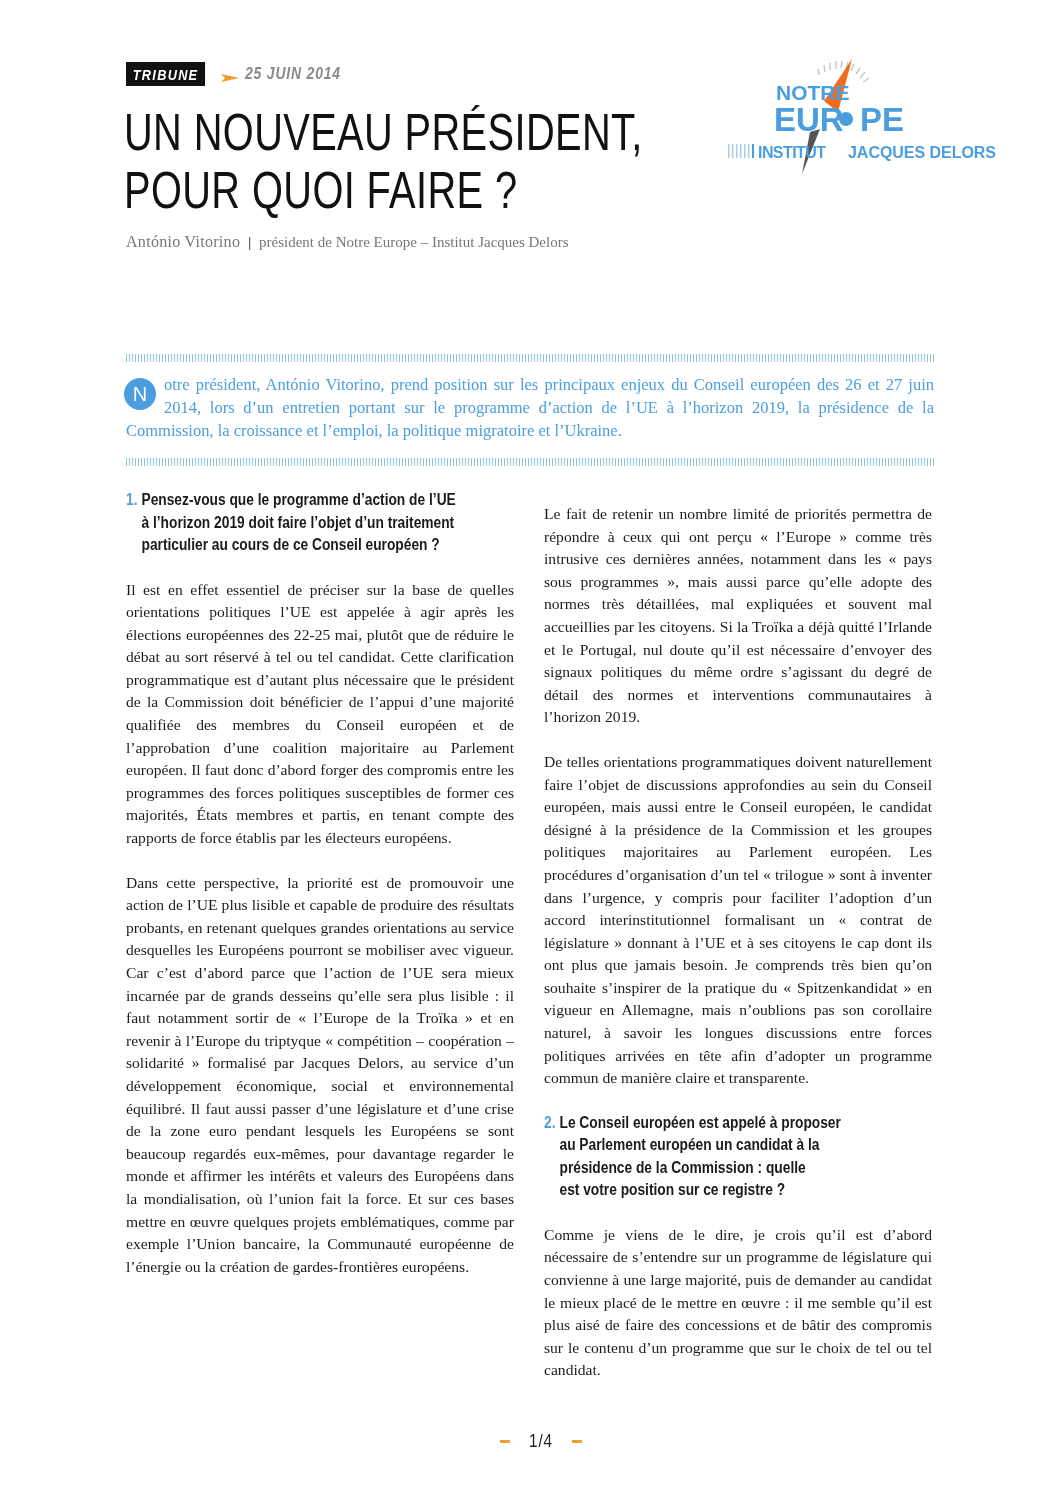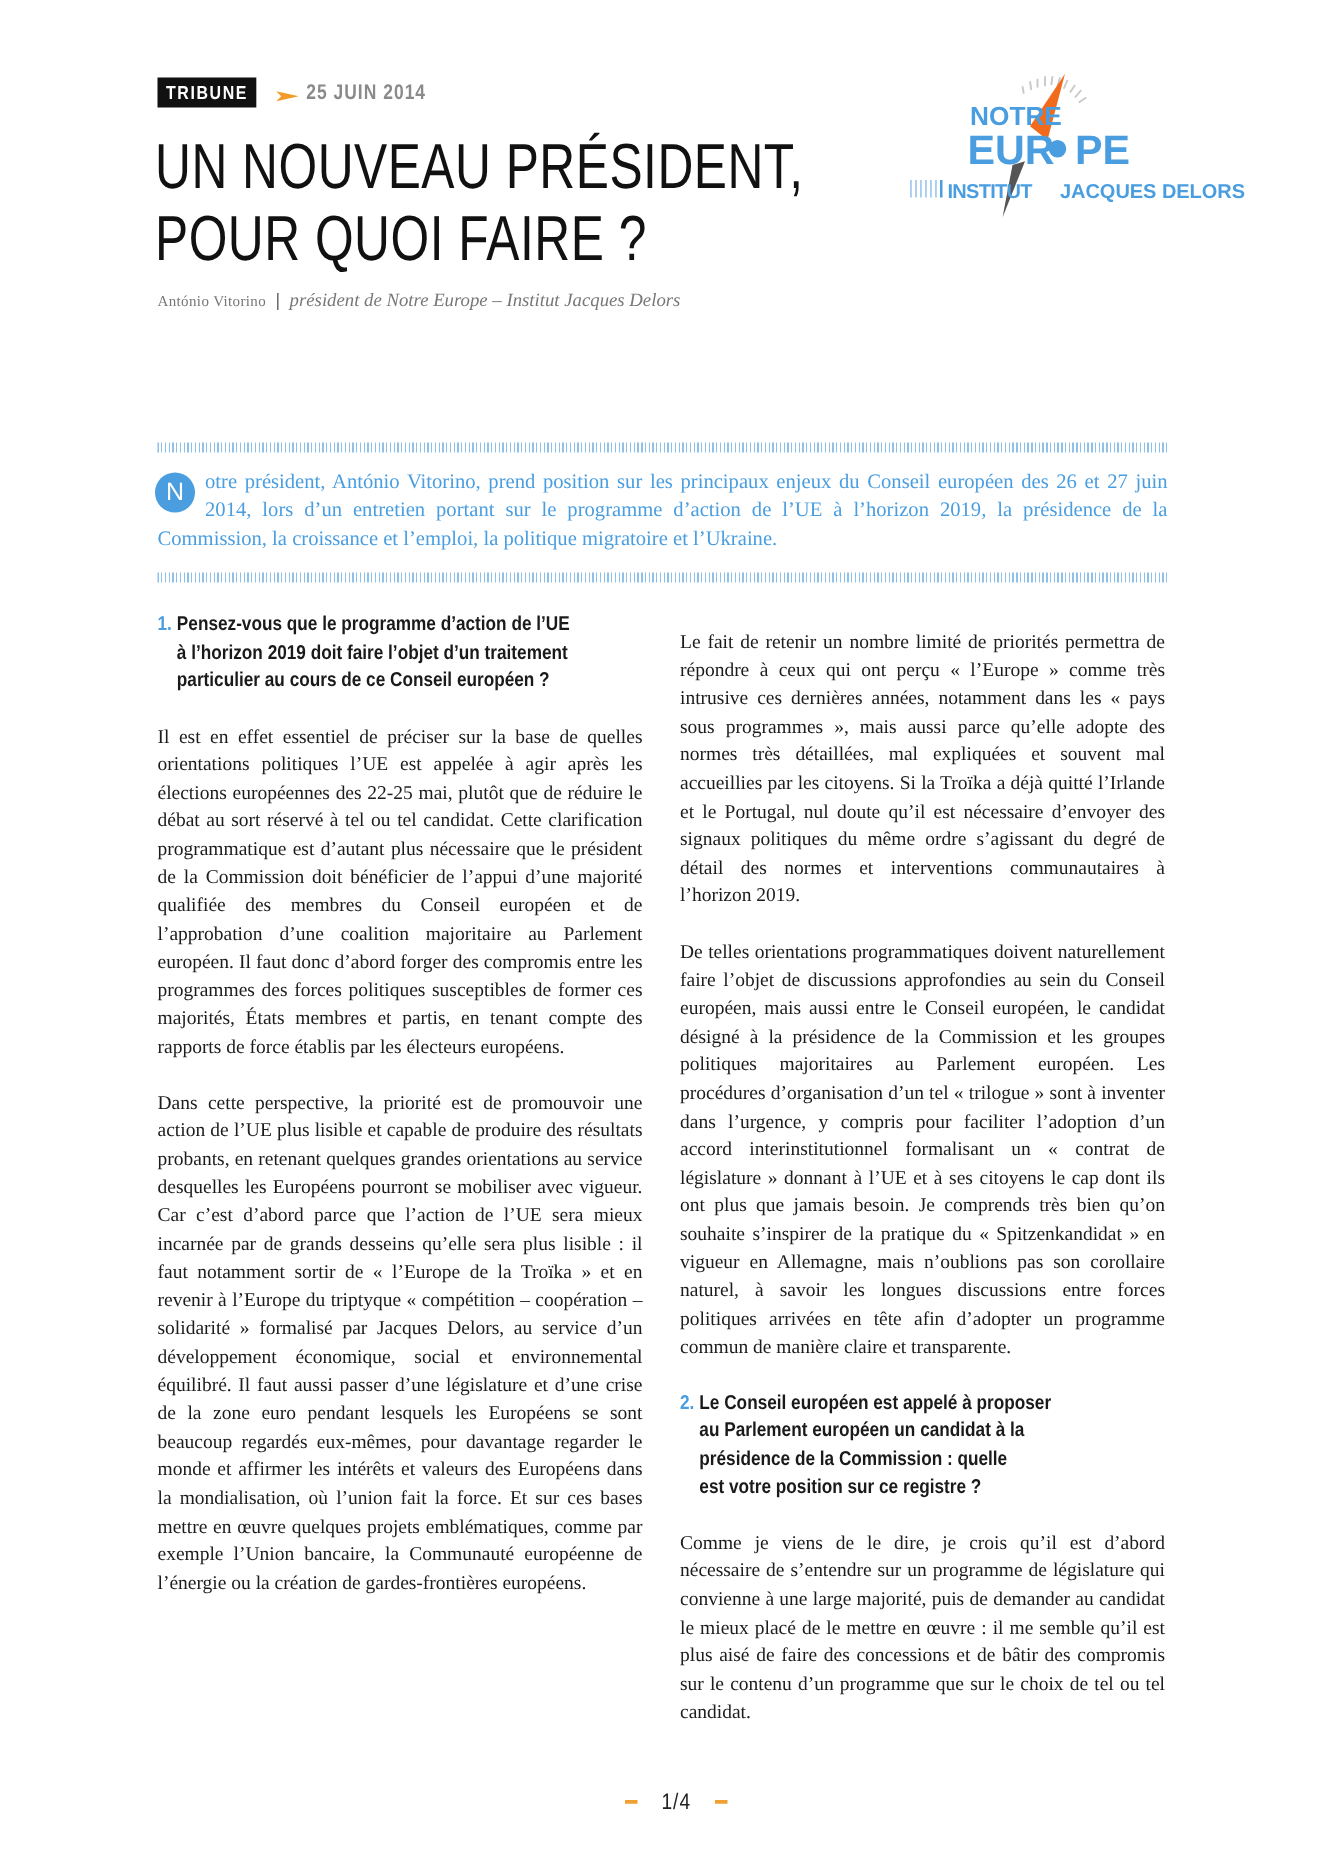--- a/index.html
+++ b/index.html
@@ -1,28 +1,28 @@
 <!DOCTYPE html>
 <html><head>
 <meta charset="utf-8">
 <style>
   html, body { margin: 0; padding: 0; background: #ffffff; }
   body { width: 1058px; height: 1497px; position: relative; overflow: hidden; font-family: "Liberation Serif", serif; color: #1a1a1a; }
 
-  .topline { position: absolute; left: 126px; top: 62px; display: flex; align-items: center; }
+  .topline { position: absolute; left: 126px; top: 62px; display: flex; align-items: center; font-style: italic; }
   .tag { background: #111; color: #fff; font-family: "Liberation Sans", sans-serif; font-weight: bold; font-size: 15px; letter-spacing: 1.5px; padding: 4px 8px 3px 8px; transform: scaleX(0.85); transform-origin: left center; }
   .arrow-ico { width: 18px; height: 10px; margin-left: 2px; margin-right: 6px; position: relative; }
   .date { font-family: "Liberation Sans", sans-serif; font-weight: bold; color: #8a8a8a; font-size: 17px; letter-spacing: 1px; transform: scaleX(0.82); transform-origin: left center; }
 
   .title { position: absolute; left: 124px; top: 104px; font-family: "Liberation Sans", sans-serif; font-size: 51px; line-height: 58px; color: #111; transform: scaleX(0.78); transform-origin: left top; white-space: nowrap; letter-spacing: 0.5px; }
 
   .byline { position: absolute; left: 126px; top: 233px; font-size: 15px; color: #777; white-space: nowrap; }
-  .byline .name { font-size: 12px; letter-spacing: 0.3px; font-family: Liberation Serif, serif; }
+  .byline .name { font-size: 16px; letter-spacing: 0.3px; font-family: Liberation Serif, serif; }
   .byline .sep { color: #555; font-weight: bold; margin: 0 4px; }
-  .byline .role { font-style: italic; font-size: 15px; }
+  .byline .role { font-size: 15px; }
 
   .logo { position: absolute; left: 720px; top: 57px; width: 290px; height: 125px; }
 
   .rule { position: absolute; left: 126px; width: 808px; height: 8px;
     background: repeating-linear-gradient(90deg, #8fc0ea 0 1px, transparent 1px 3px); }
 
   .intro { position: absolute; left: 126px; top: 373px; width: 808px; color: #4a9ee0; font-size: 16.5px; line-height: 23px; text-align: justify; }
   .dropcap { float: left; width: 32px; height: 32px; border-radius: 50%; background: #4a9ee0; color: #fff; font-family: "Liberation Sans", sans-serif; font-size: 20px; line-height: 32px; text-align: center; margin: 5px 8px 0 -2px; }
 
   .col { position: absolute; width: 388px; font-size: 15.6px; line-height: 22.6px; text-align: justify; color: #1c1c1c; }

